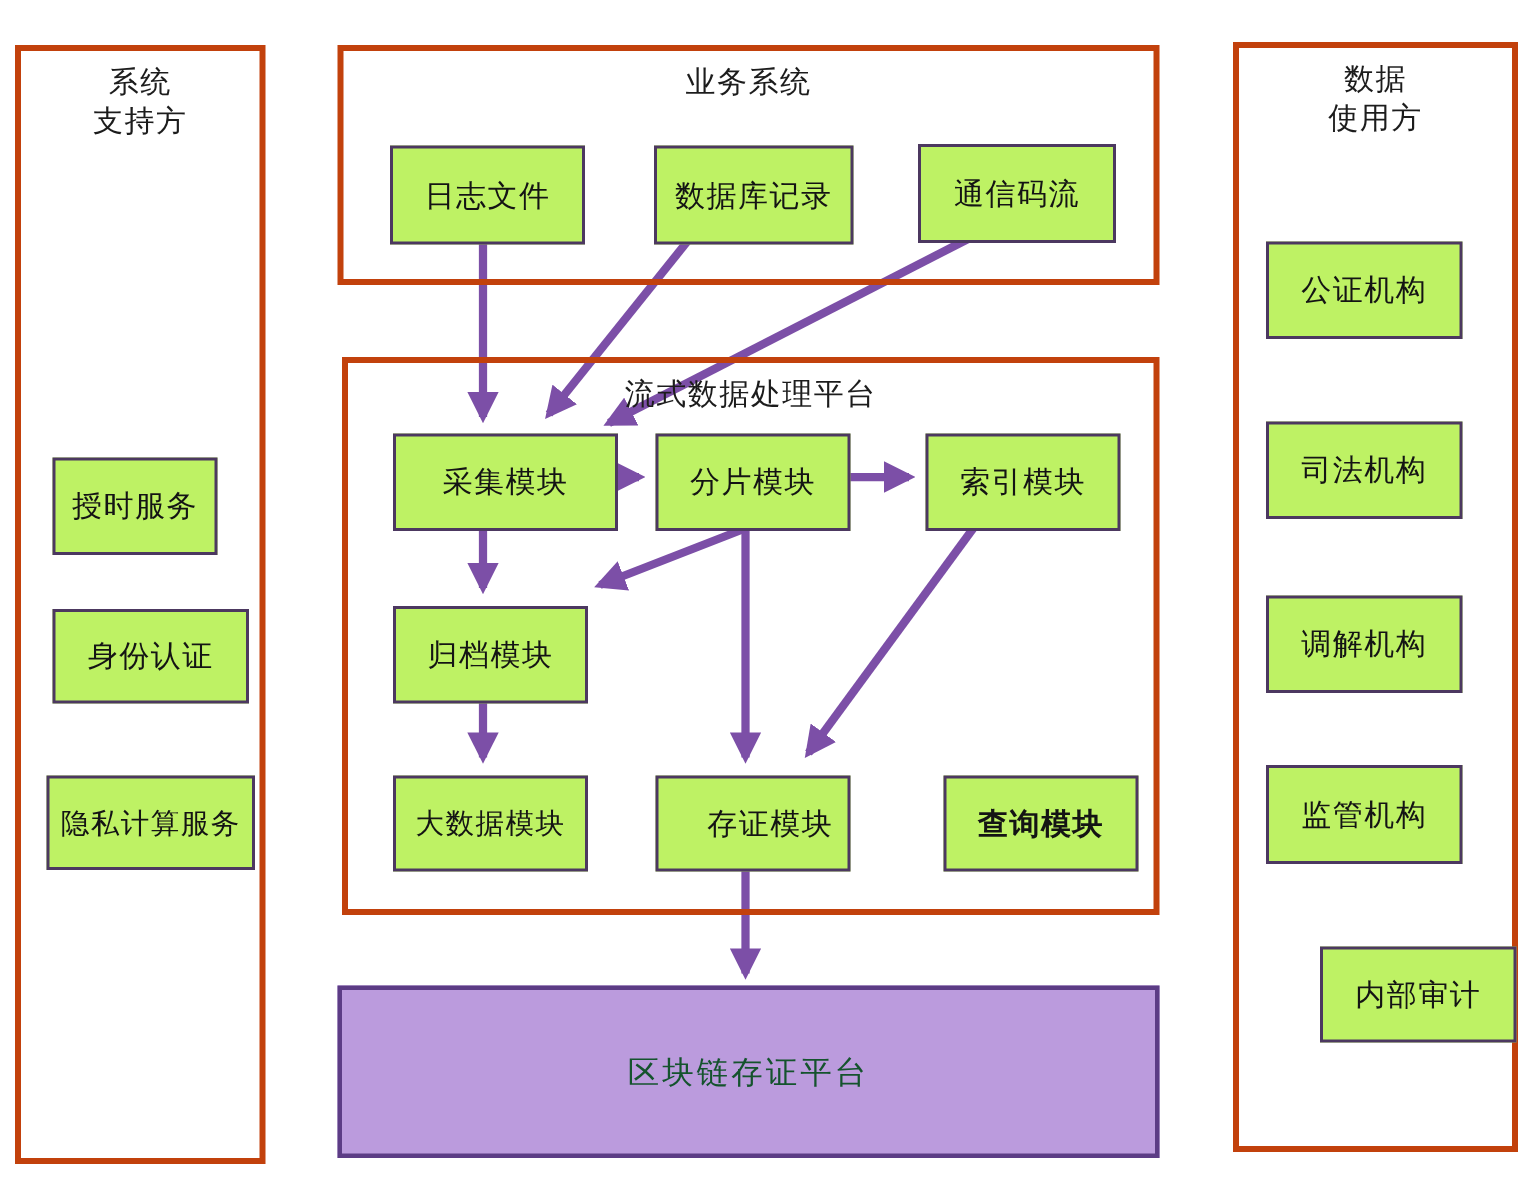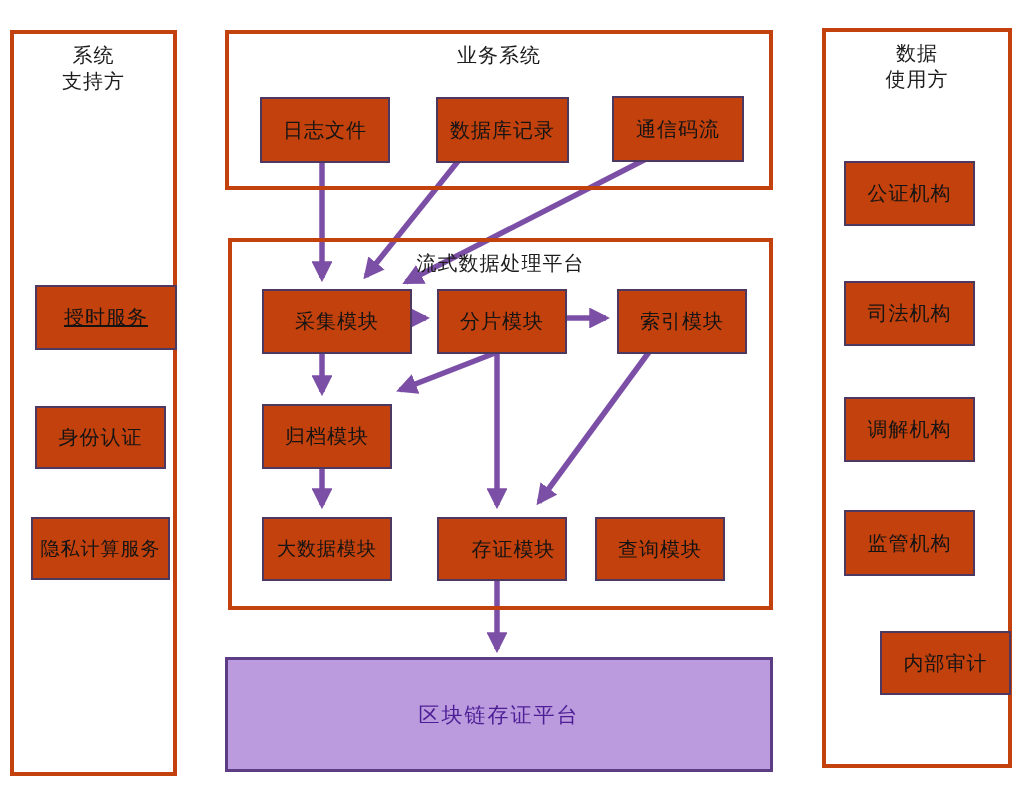--- a/index.html
+++ b/index.html
@@ -8,28 +8,28 @@
     font-family:"Liberation Sans","DejaVu Sans",sans-serif;color:#111111;
   }
   .container-box{
     position:absolute;border:4px solid #c2410c;background:transparent;box-sizing:border-box;
   }
   .container-title{
     position:absolute;left:0;right:0;top:8px;text-align:center;
     font-size:20px;line-height:26px;color:#1c1c1c;letter-spacing:1px;
   }
   .node{
-    position:absolute;background:#c2410c;border:2.5px solid #4c3860;box-sizing:border-box;
+    position:absolute;background:#bef264;border:2.5px solid #4c3860;box-sizing:border-box;
     display:flex;align-items:center;justify-content:center;
     font-size:20px;color:#141414;letter-spacing:1px;white-space:nowrap;
   }
   .blockchain{
     position:absolute;background:#bb9bdd;border:3px solid #5c3c85;box-sizing:border-box;
     display:flex;align-items:center;justify-content:center;
-    font-size:21px;color:#4c1d95;letter-spacing:2px;
+    font-size:21px;color:#14532d;letter-spacing:2px;
   }
   svg.arrows{position:absolute;left:0;top:0;pointer-events:none;}
   svg.arrows line{stroke:#7c4fa7;stroke-width:5.5;}
 </style>
 </head>
 <body>
 
 <div class="canvas">
 
   <svg class="arrows" width="1024" height="800" viewBox="0 0 1024 800">
@@ -49,41 +49,41 @@
     <line x1="649" y1="352" x2="539" y2="502" marker-end="url(#ah)"></line>
     <line x1="322" y1="467" x2="322" y2="505" marker-end="url(#ah)"></line>
     <line x1="497" y1="579" x2="497" y2="649" marker-end="url(#ah)"></line>
   </svg>
 
   <div class="container-box" style="left:10px;top:30px;width:167px;height:746px;">
     <div class="container-title">
       <span>系统</span><br>
       <span>支持方</span>
     </div>
-    <div class="node" style="left:21px;top:251px;width:142px;height:65px;text-decoration:underline;">授时服务</div>
+    <div class="node" style="left:21px;top:271px;width:110px;height:65px;">授时服务</div>
     <div class="node" style="left:21px;top:372px;width:131px;height:63px;">身份认证</div>
     <div class="node" style="left:17px;top:483px;width:139px;height:63px;font-size:19px;">隐私计算服务</div>
   </div>
 
   <div class="container-box" style="left:225px;top:30px;width:548px;height:160px;">
     <div class="container-title">业务系统</div>
     <div class="node" style="left:31px;top:63px;width:130px;height:66px;">日志文件</div>
     <div class="node" style="left:207px;top:63px;width:133px;height:66px;">数据库记录</div>
     <div class="node" style="left:383px;top:62px;width:132px;height:66px;">通信码流</div>
   </div>
 
   <div class="container-box" style="left:228px;top:238px;width:545px;height:372px;">
     <div class="container-title">流式数据处理平台</div>
     <div class="node" style="left:30px;top:47px;width:150px;height:65px;">采集模块</div>
     <div class="node" style="left:205px;top:47px;width:130px;height:65px;">分片模块</div>
     <div class="node" style="left:385px;top:47px;width:130px;height:65px;">索引模块</div>
     <div class="node" style="left:30px;top:162px;width:130px;height:65px;">归档模块</div>
     <div class="node" style="left:30px;top:275px;width:130px;height:64px;font-size:19px;">大数据模块</div>
     <div class="node" style="left:205px;top:275px;width:130px;height:64px;padding-left:23px;">存证模块</div>
-    <div class="node" style="left:363px;top:275px;width:130px;height:64px;">查询模块</div>
+    <div class="node" style="left:397px;top:275px;width:130px;height:64px;font-weight:bold;">查询模块</div>
   </div>
 
   <div class="blockchain" style="left:225px;top:657px;width:548px;height:115px;">区块链存证平台</div>
 
   <div class="container-box" style="left:822px;top:28px;width:190px;height:740px;">
     <div class="container-title">
       <span>数据</span><br>
       <span>使用方</span>
     </div>
     <div class="node" style="left:18px;top:129px;width:131px;height:65px;">公证机构</div>

